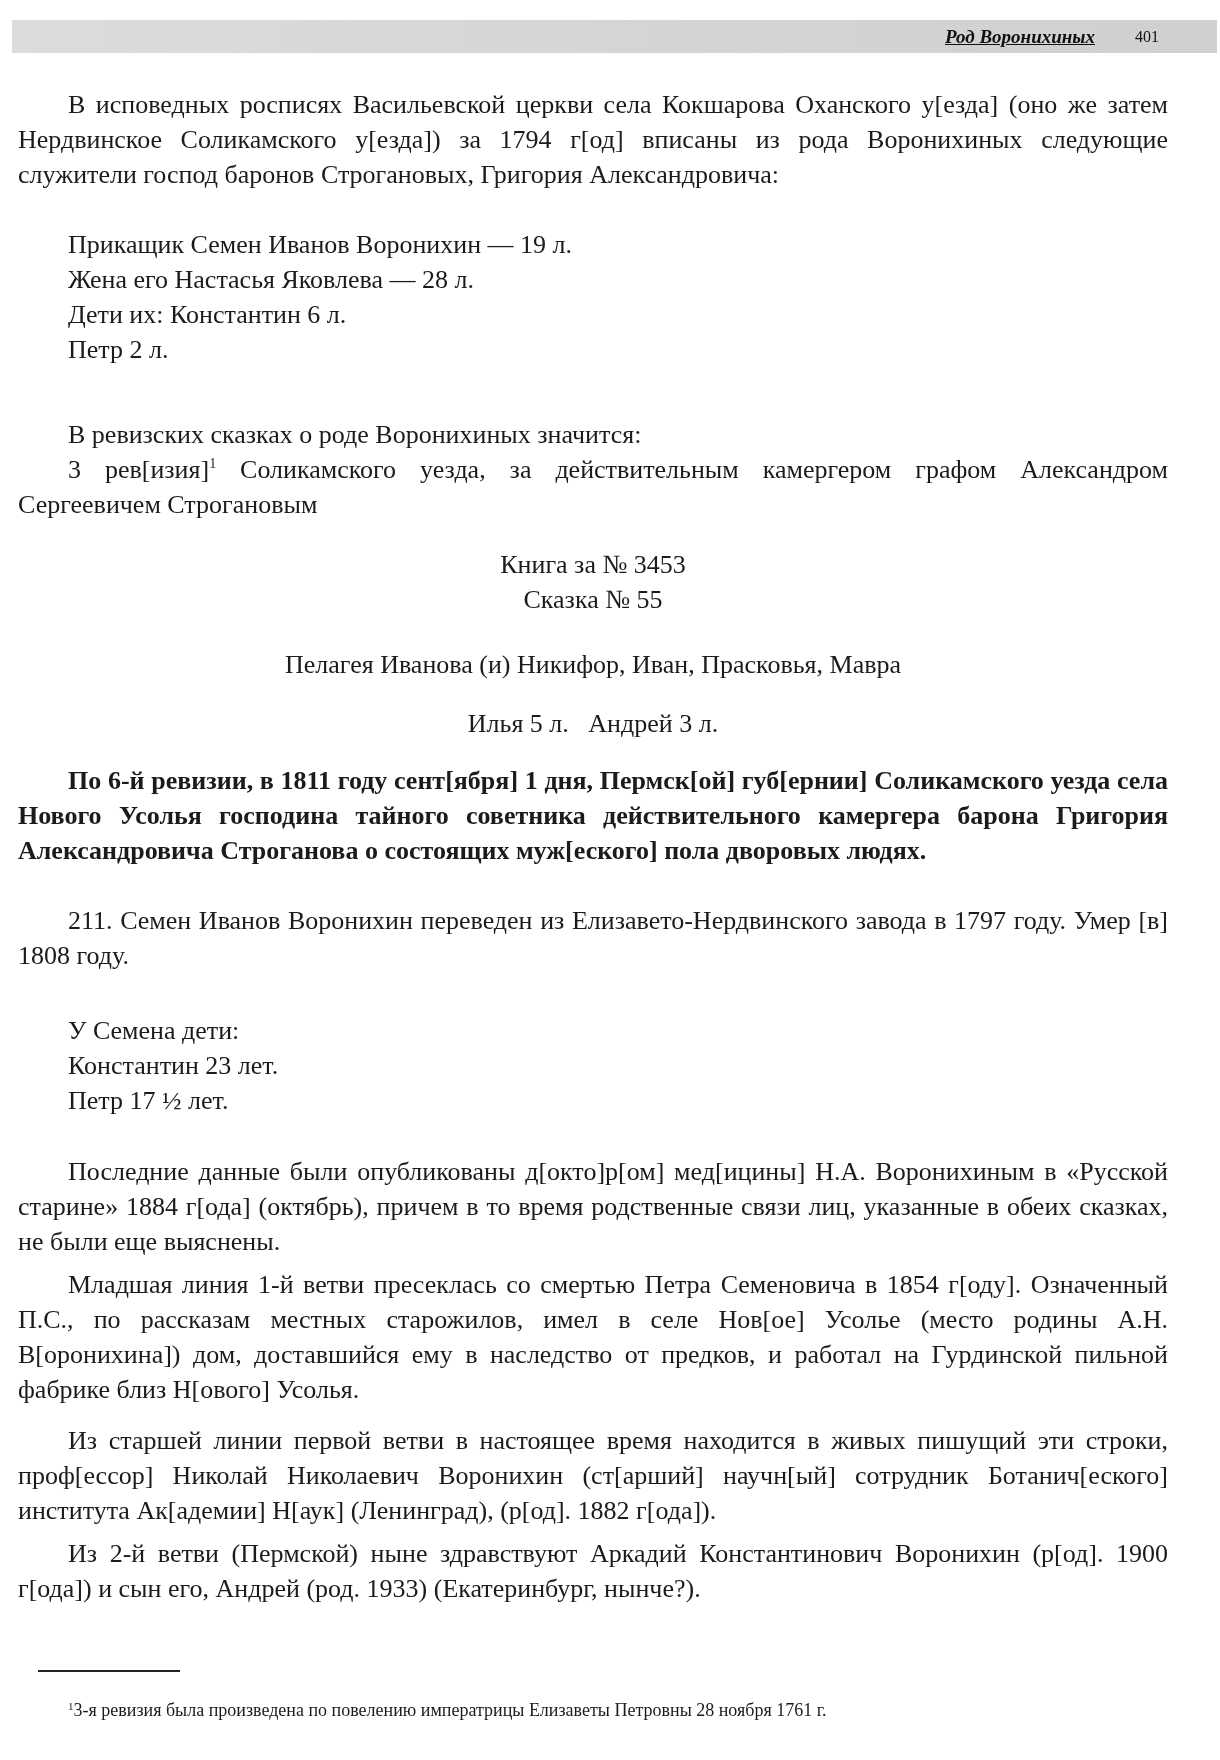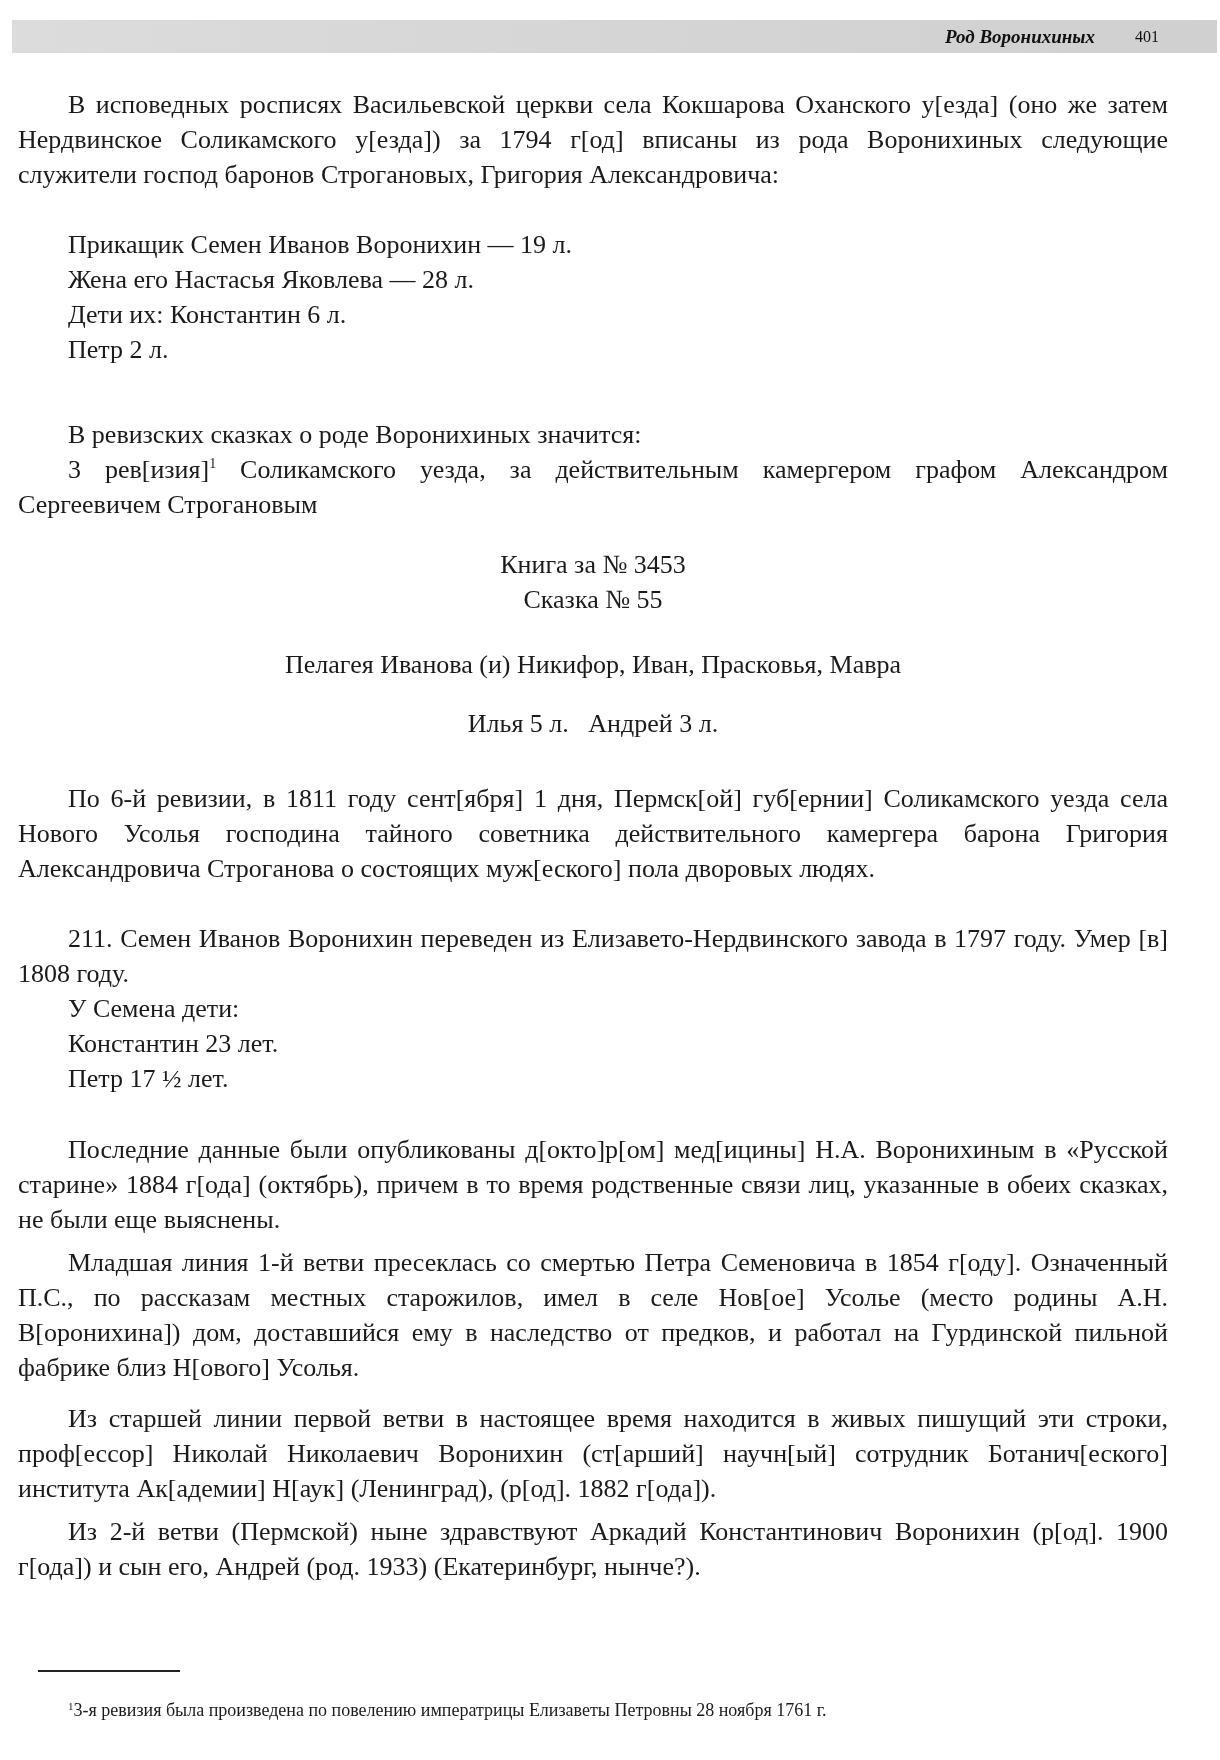--- a/index.html
+++ b/index.html
@@ -12,27 +12,28 @@
   }
   .running-head {
     position: absolute; left: 12px; top: 20px; width: 1205px; height: 33px;
     background: linear-gradient(90deg, #dcdcdc 0%, #d4d4d4 60%, #d0d0d0 100%);
     display: flex; justify-content: flex-end; align-items: center;
     box-sizing: border-box; padding-right: 58px;
   }
   .running-head .title {
     font-style: italic; font-weight: bold; font-size: 19px; color: #111;
     margin-right: 40px;
+    text-decoration: underline;
   }
   .running-head .pageno { font-size: 16px; color: #111; }
 
   .page { position: absolute; left: 18px; top: 82px; width: 1150px; font-size: 26px; line-height: 35px; }
   p { margin: 0; }
   .indent { text-indent: 50px; text-align: justify; }
-  .block { padding-left: 50px; }
+  .block { padding-left: 50px; margin-top: 40px; }
   .center { text-align: center; }
   sup { font-size: 14px; line-height: 0; vertical-align: 10px; }
 
   .footnote-rule { position: absolute; left: 38px; top: 1670px; width: 142px; height: 2px; background: #222; }
   .footnote { position: absolute; left: 68px; top: 1700px; font-size: 18px; color: #1b1b1b; }
   .footnote sup { font-size: 11px; vertical-align: 6px; }
 </style>
 </head>
 <body>
 
@@ -55,21 +56,21 @@
   <p class="indent"><span>3 рев[изия]</span><sup>1</sup><span> Соликамского уезда, за действительным камергером графом Александром Сергеевичем Строгановым</span></p>
 
   <div class="center" style="margin-top:25px;">
     <p>Книга за № 3453</p>
     <p>Сказка № 55</p>
   </div>
 
   <p class="center" style="margin-top:30px;">Пелагея Иванова (и) Никифор, Иван, Прасковья, Мавра</p>
   <p class="center" style="margin-top:24px; white-space:pre;">Илья 5 л.   Андрей 3 л.</p>
 
-  <p class="indent" style="margin-top:40px;">По 6-й ревизии, в 1811 году сент[ября] 1 дня, Пермск[ой] губ[ернии] Соликамского уезда села Нового Усолья господина тайного советника действительного камергера барона Григория Александровича Строганова о состоящих муж[еского] пола дворовых людях.</p>
+  <p class="indent" style="margin-top:22px;font-weight:bold;">По 6-й ревизии, в 1811 году сент[ября] 1 дня, Пермск[ой] губ[ернии] Соликамского уезда села Нового Усолья господина тайного советника действительного камергера барона Григория Александровича Строганова о состоящих муж[еского] пола дворовых людях.</p>
 
   <p class="indent" style="margin-top:35px;">211. Семен Иванов Воронихин переведен из Елизавето-Нердвинского завода в 1797 году. Умер [в] 1808 году.</p>
   <div class="block">
     <p>У Семена дети:</p>
     <p>Константин 23 лет.</p>
     <p>Петр 17 ½ лет.</p>
   </div>
 
   <p class="indent" style="margin-top:36px;">Последние данные были опубликованы д[окто]р[ом] мед[ицины] Н.А. Воронихиным в «Русской старине» 1884 г[ода] (октябрь), причем в то время родственные связи лиц, указанные в обеих сказках, не были еще выяснены.</p>
   <p class="indent" style="margin-top:8px;">Младшая линия 1-й ветви пресеклась со смертью Петра Семеновича в 1854 г[оду]. Означенный П.С., по рассказам местных старожилов, имел в селе Нов[ое] Усолье (место родины А.Н. В[оронихина]) дом, доставшийся ему в наследство от предков, и работал на Гурдинской пильной фабрике близ Н[ового] Усолья.</p>

